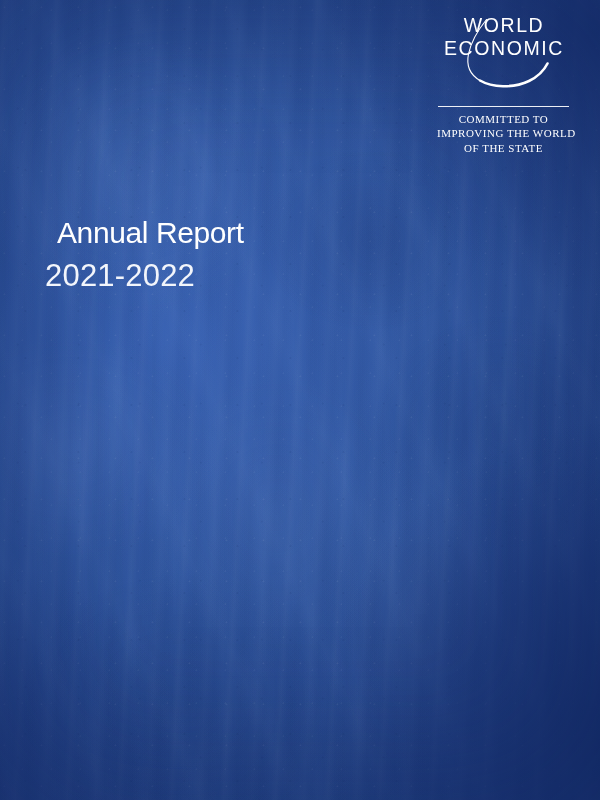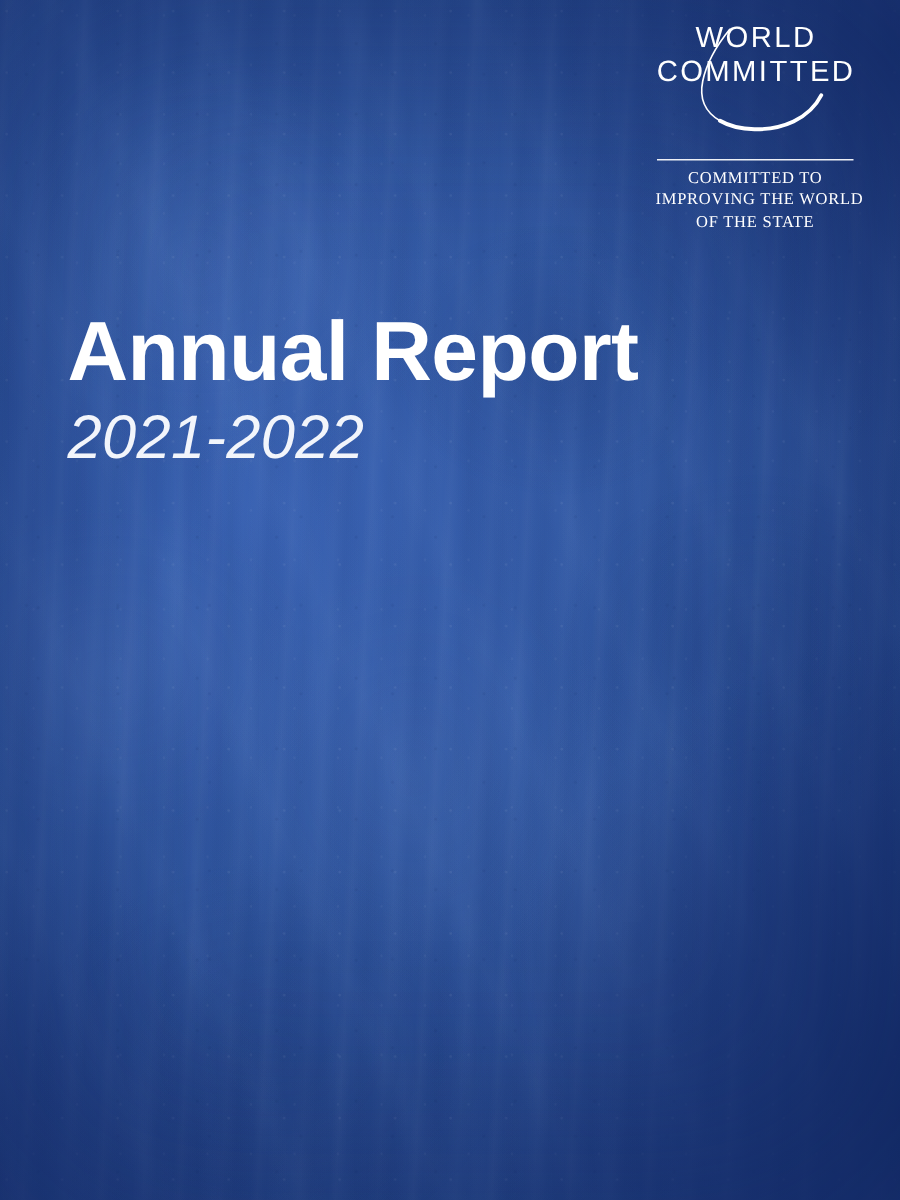--- a/index.html
+++ b/index.html
@@ -156,36 +156,35 @@
   .logo-tag span { display: block; white-space: nowrap; }
 
   
   .title-block {
     position: absolute;
     left: 45px;
     top: 206px;
   }
   .title-main {
     color: #ffffff;
-    font-size: 56px;
-    font-weight: 700;
+    font-size: 30px;
+    font-weight: 400;
     letter-spacing: -0.4px;
     line-height: 1.0;
-    margin: 0;
+    margin: 12px;
     white-space: nowrap;
   }
   .title-sub {
     color: #f2f5fb;
-    font-size: 41px;
+    font-size: 31px;
     font-weight: 300;
     letter-spacing: 0.2px;
     line-height: 1.0;
     margin: 9px 0 0 0;
     white-space: nowrap;
-    font-style: italic;
   }
 </style>
 </head>
 <body>
 
 <div id="cover">
 
   <div class="bg-layer bg-base"></div>
   <div class="bg-layer bg-swirl"></div>
   <div class="bg-layer bg-streaks-v"></div>
@@ -199,21 +198,21 @@
   <div class="logo-block">
 
     <div class="logo-mark">
       <svg class="logo-swoosh" viewBox="0 0 134 84" aria-hidden="true">
         <path d="M49.5 3.5 C 41 14, 34 26, 31.5 38 C 29 50, 33.5 59, 43 64.5" fill="none" stroke="#ffffff" stroke-width="1.1" stroke-linecap="round"></path>
         <path d="M43 64.5 C 55 71.5, 76 72.5, 92 65 C 101 60.6, 107 54.5, 110.5 47.5" fill="none" stroke="#ffffff" stroke-width="2.6" stroke-linecap="round"></path>
       </svg>
 
       <div class="logo-words">
         <span class="lw">WORLD</span>
-        <span class="lw">COMMITTED</span>
+        <span class="lw">ECONOMIC</span>
       </div>
     </div>
 
     <div class="logo-rule"></div>
 
     <div class="logo-tag">
       <span>COMMITTED TO</span>
       <span>IMPROVING THE WORLD</span>
       <span>OF THE STATE</span>
     </div>

